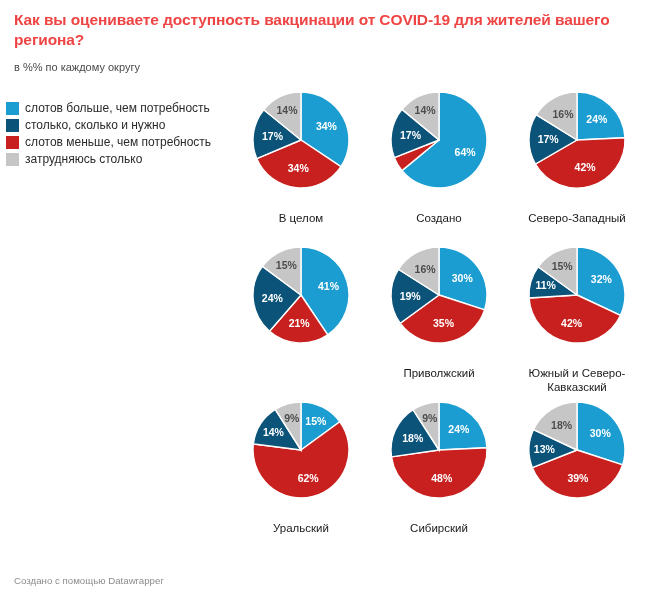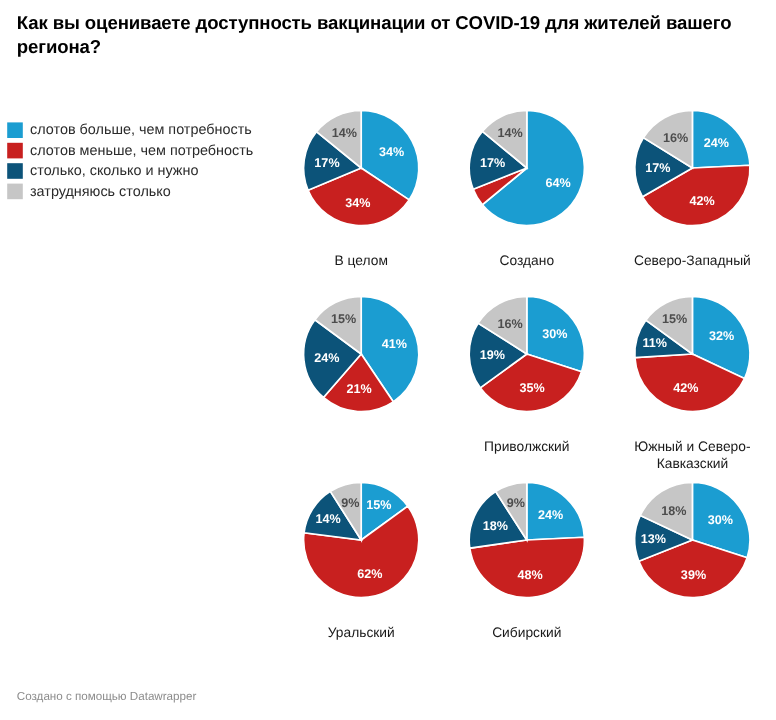--- a/index.html
+++ b/index.html
@@ -24,21 +24,21 @@
   
   .header {
     padding: 10px 14px 0 14px;
   }
 
   .chart-title {
     font-size: 15.5px;
     font-weight: bold;
     line-height: 1.32;
     letter-spacing: -0.1px;
-    color: #000000;
+    color: #ef4444;
     max-width: 600px;
   }
 
   .chart-subtitle {
     margin-top: 9px;
     font-size: 11px;
     color: #4a4a4a;
     line-height: 1.3;
   }
 
@@ -133,34 +133,35 @@
     line-height: 1.4;
   }
 </style>
 </head>
 <body>
 
 <div class="page">
 
   <div class="header">
     <div class="chart-title">Как вы оцениваете доступность вакцинации от COVID-19 для жителей вашего региона?</div>
+    <div class="chart-subtitle">в %% по каждому округу</div>
   </div>
 
   <div class="legend" id="legend-root">
       <div class="legend-item">
         <span class="legend-swatch" style="background: rgb(27, 157, 209);"></span>
         <span class="legend-label">слотов больше, чем потребность</span>
       </div>
       <div class="legend-item">
+        <span class="legend-swatch" style="background: rgb(12, 83, 121);"></span>
+        <span class="legend-label">столько, сколько и нужно</span>
+      </div>
+      <div class="legend-item">
         <span class="legend-swatch" style="background: rgb(200, 32, 31);"></span>
         <span class="legend-label">слотов меньше, чем потребность</span>
-      </div>
-      <div class="legend-item">
-        <span class="legend-swatch" style="background: rgb(12, 83, 121);"></span>
-        <span class="legend-label">столько, сколько и нужно</span>
       </div>
       <div class="legend-item">
         <span class="legend-swatch" style="background: rgb(198, 198, 198);"></span>
         <span class="legend-label">затрудняюсь столько</span>
       </div>
     </div>
 
   <div class="pies" id="pies-root">
       <div class="pie-cell">
         <svg class="pie-svg" width="136" height="104" viewBox="0 0 136 104">

